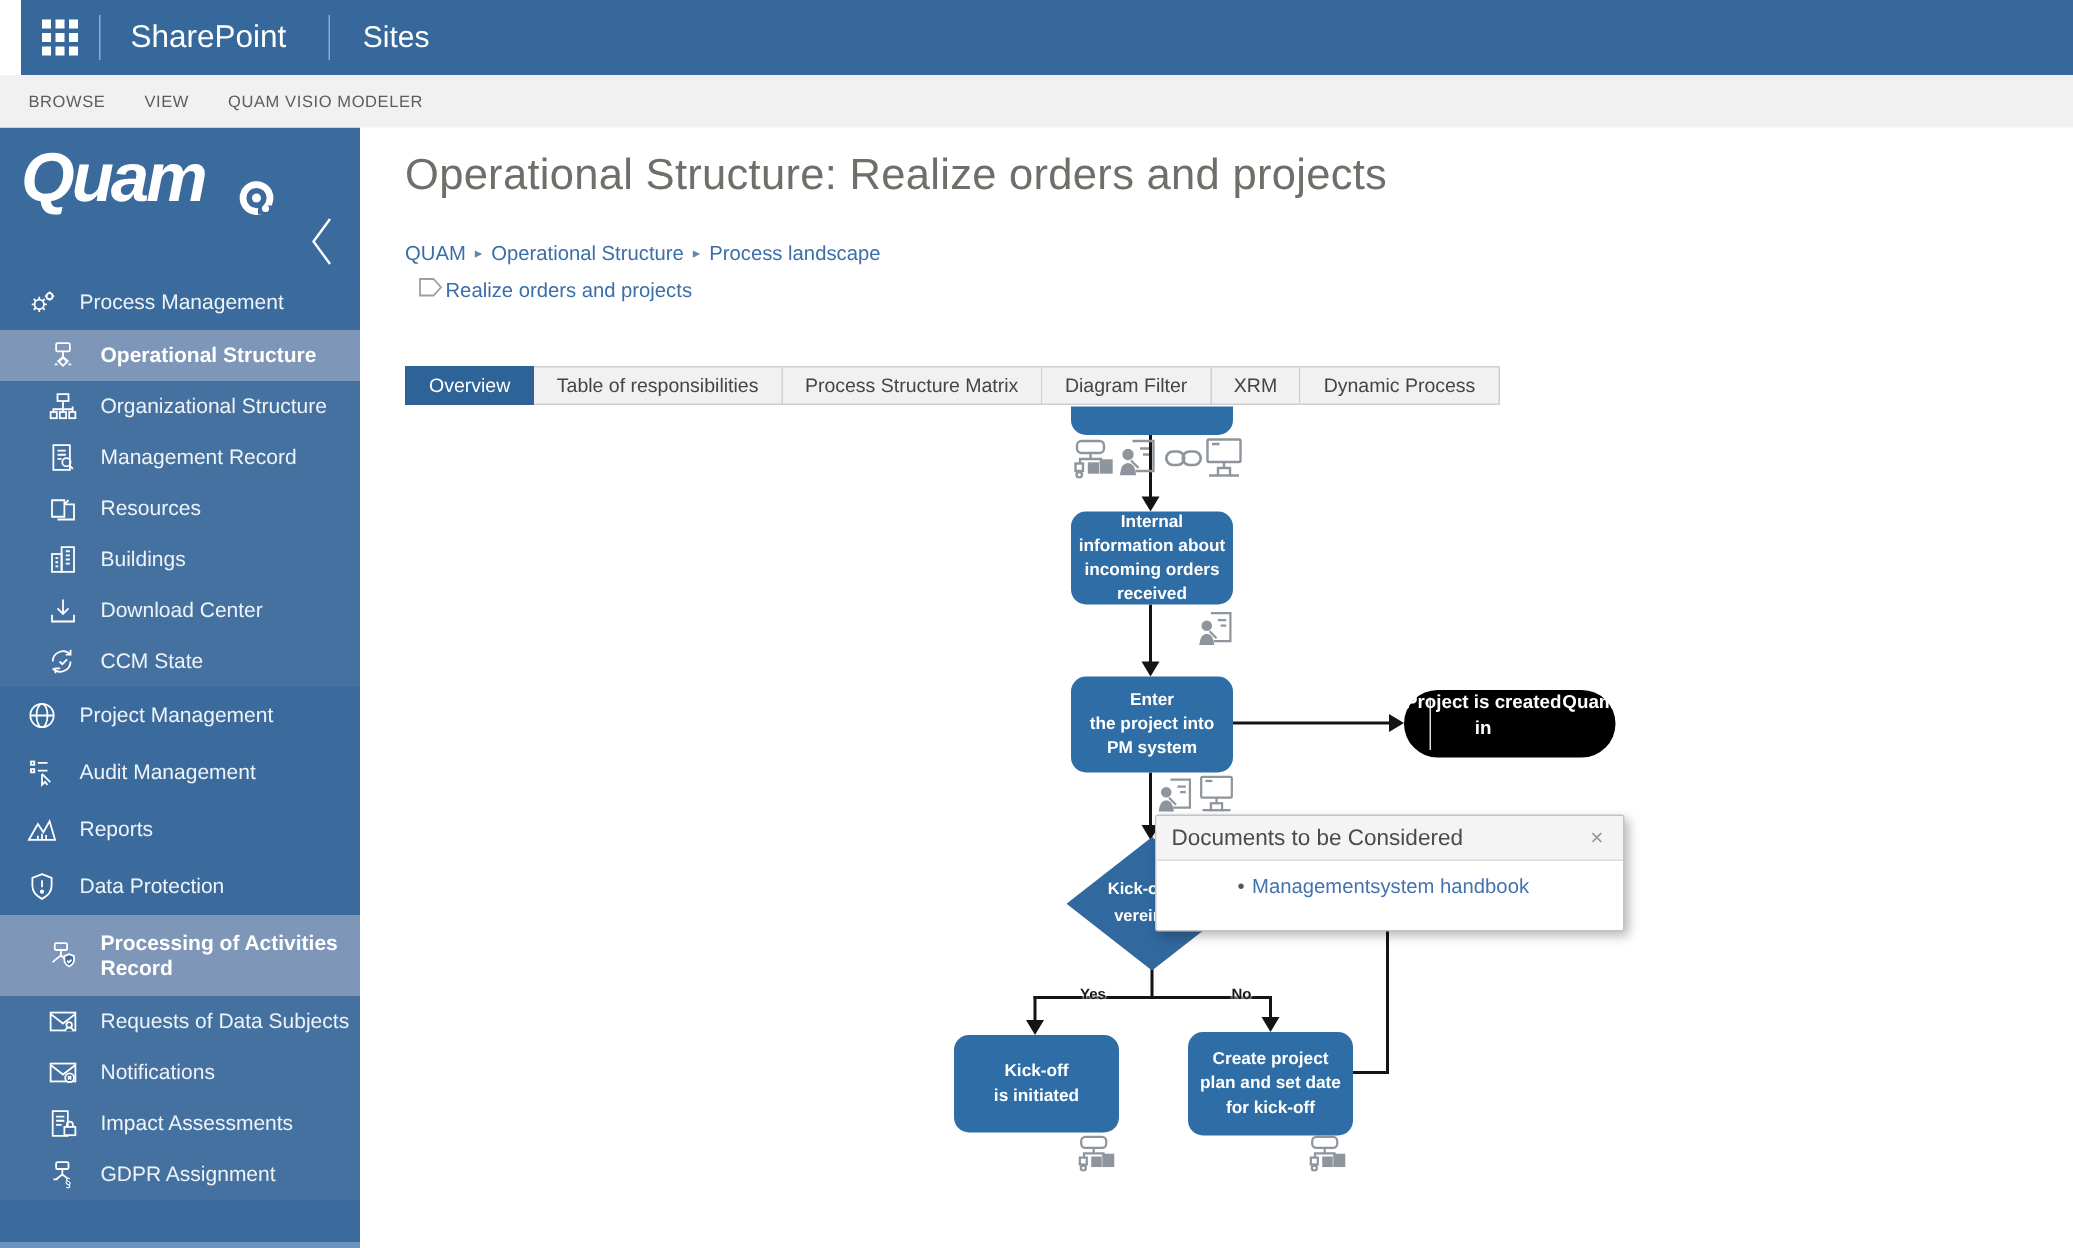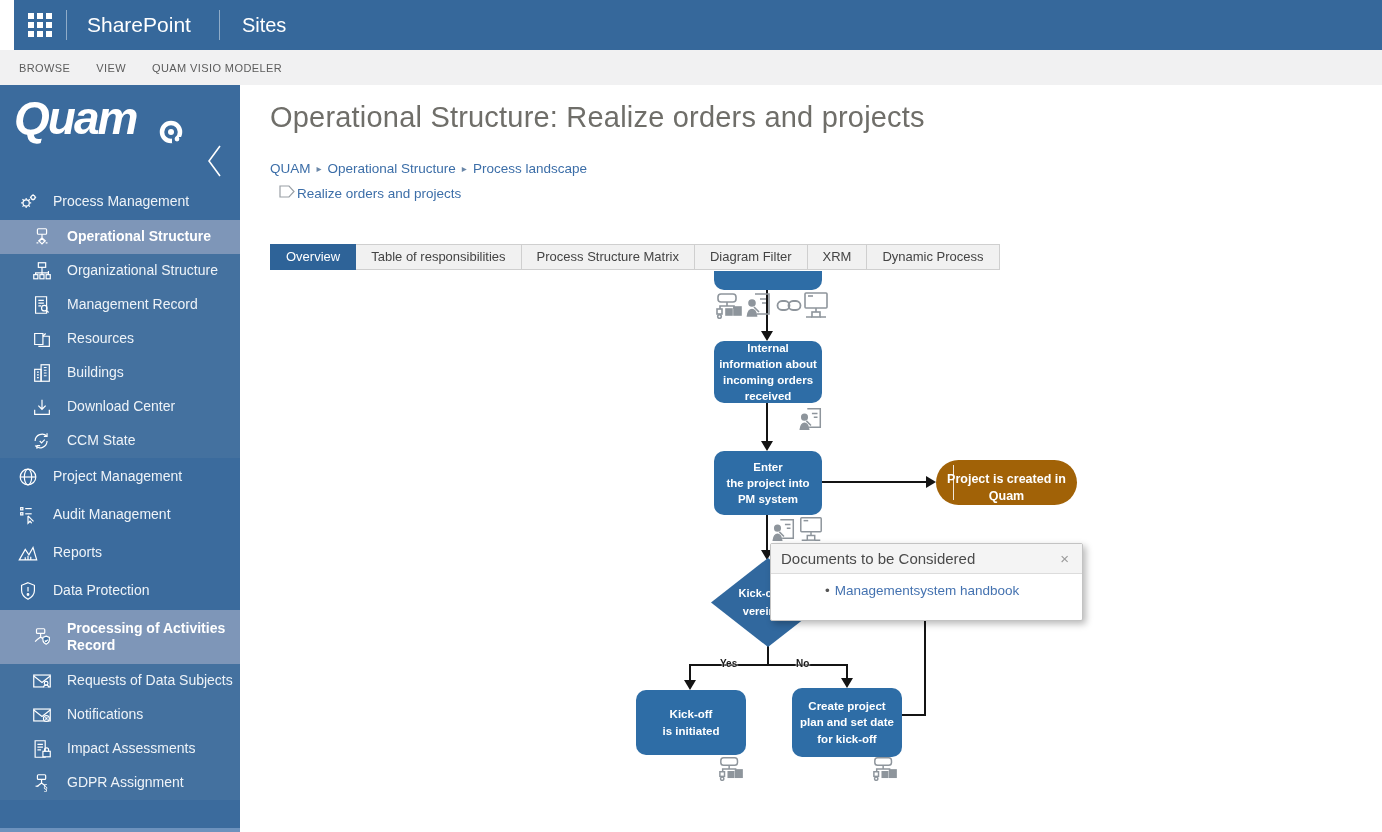--- a/index.html
+++ b/index.html
@@ -48,21 +48,21 @@
 
   
   .tabstrip { position:absolute; left:270px; top:244px; display:flex; }
   .tab { height:26px; line-height:24px; padding:0 15px; font-size:13px; color:#444; background:#f1f1f1; border:1px solid #cfcfcf; border-left:none; cursor:pointer; white-space:nowrap; }
   .tab:first-child { border-left:1px solid #cfcfcf; }
   .tab.active { background:#2e6398; color:#fff; border-color:#2e6398; }
 
   
   .node { position:absolute; background:#2e6da6; color:#fff; border-radius:10px; font-size:11.5px; font-weight:600; text-align:center; display:flex; flex-direction:column; justify-content:center; line-height:1.4; z-index:3; cursor:pointer; }
   .node-partial { position:absolute; left:714px; top:271px; width:108px; height:19px; background:#2e6da6; border-radius:0 0 10px 10px; z-index:3; cursor:pointer; }
-  .event { position:absolute; left:936px; top:460px; width:141px; height:45px; background:#a16207; border-radius:23px; color:#fff; font-size:12.5px; font-weight:600; text-align:center; display:flex; flex-direction:column; justify-content:flex-end; line-height:1.35; z-index:3; cursor:pointer; }
+  .event { position:absolute; left:936px; top:460px; width:141px; height:45px; background:#000000; border-radius:23px; color:#fff; font-size:12.5px; font-weight:600; text-align:center; display:flex; flex-direction:row; justify-content:flex-start; line-height:1.35; z-index:3; cursor:pointer; }
   .event .innerline { position:absolute; left:17px; top:5px; width:1px; height:35px; background:rgba(255,255,255,.85); }
   .diamond { position:absolute; left:711px; top:558px; width:114px; height:89px; background:#31689e; clip-path:polygon(50% 0,100% 50%,50% 100%,0 50%); z-index:2; cursor:pointer; }
   .diamond-text { position:absolute; left:723px; top:585px; width:72px; color:#fff; font-size:11px; font-weight:600; line-height:1.6; text-align:center; z-index:2; pointer-events:none; }
   .pline { position:absolute; background:#141414; z-index:1; }
   .ah-down { position:absolute; width:0; height:0; border-left:6px solid transparent; border-right:6px solid transparent; border-top:10px solid #141414; z-index:1; }
   .ah-right { position:absolute; width:0; height:0; border-top:6px solid transparent; border-bottom:6px solid transparent; border-left:10px solid #141414; z-index:1; }
   .branch-lbl { position:absolute; font-size:10px; font-weight:700; color:#1a1a1a; z-index:2; text-shadow:0 0 2px #fff, 0 0 2px #fff; }
   .fc-ic { position:absolute; z-index:2; }
 
   
@@ -449,21 +449,21 @@
 
 <div class="diamond"></div>
 <div class="diamond-text">
   <div>Kick-off</div>
   <div>verein</div>
 </div>
 
 <div class="pline" style="left:767px;top:646px;width:2px;height:19px"></div>
 <div class="pline" style="left:689px;top:664px;width:159px;height:2px"></div>
 <div class="branch-lbl" style="left:720px;top:658px">Yes</div>
-<div class="branch-lbl" style="left:796px;top:658px">No</div>
+<div class="branch-lbl" style="left:821px;top:658px">No</div>
 <div class="pline" style="left:689px;top:664px;width:2px;height:17px"></div>
 <div class="ah-down" style="left:684px;top:680px"></div>
 <div class="pline" style="left:846px;top:664px;width:2px;height:15px"></div>
 <div class="ah-down" style="left:841px;top:678px"></div>
 
 <div class="node" style="left:636px;top:690px;width:110px;height:65px">
   <span>Kick-off</span>
   <span>is initiated</span>
 </div>
 <div class="node" style="left:792px;top:688px;width:110px;height:69px">

